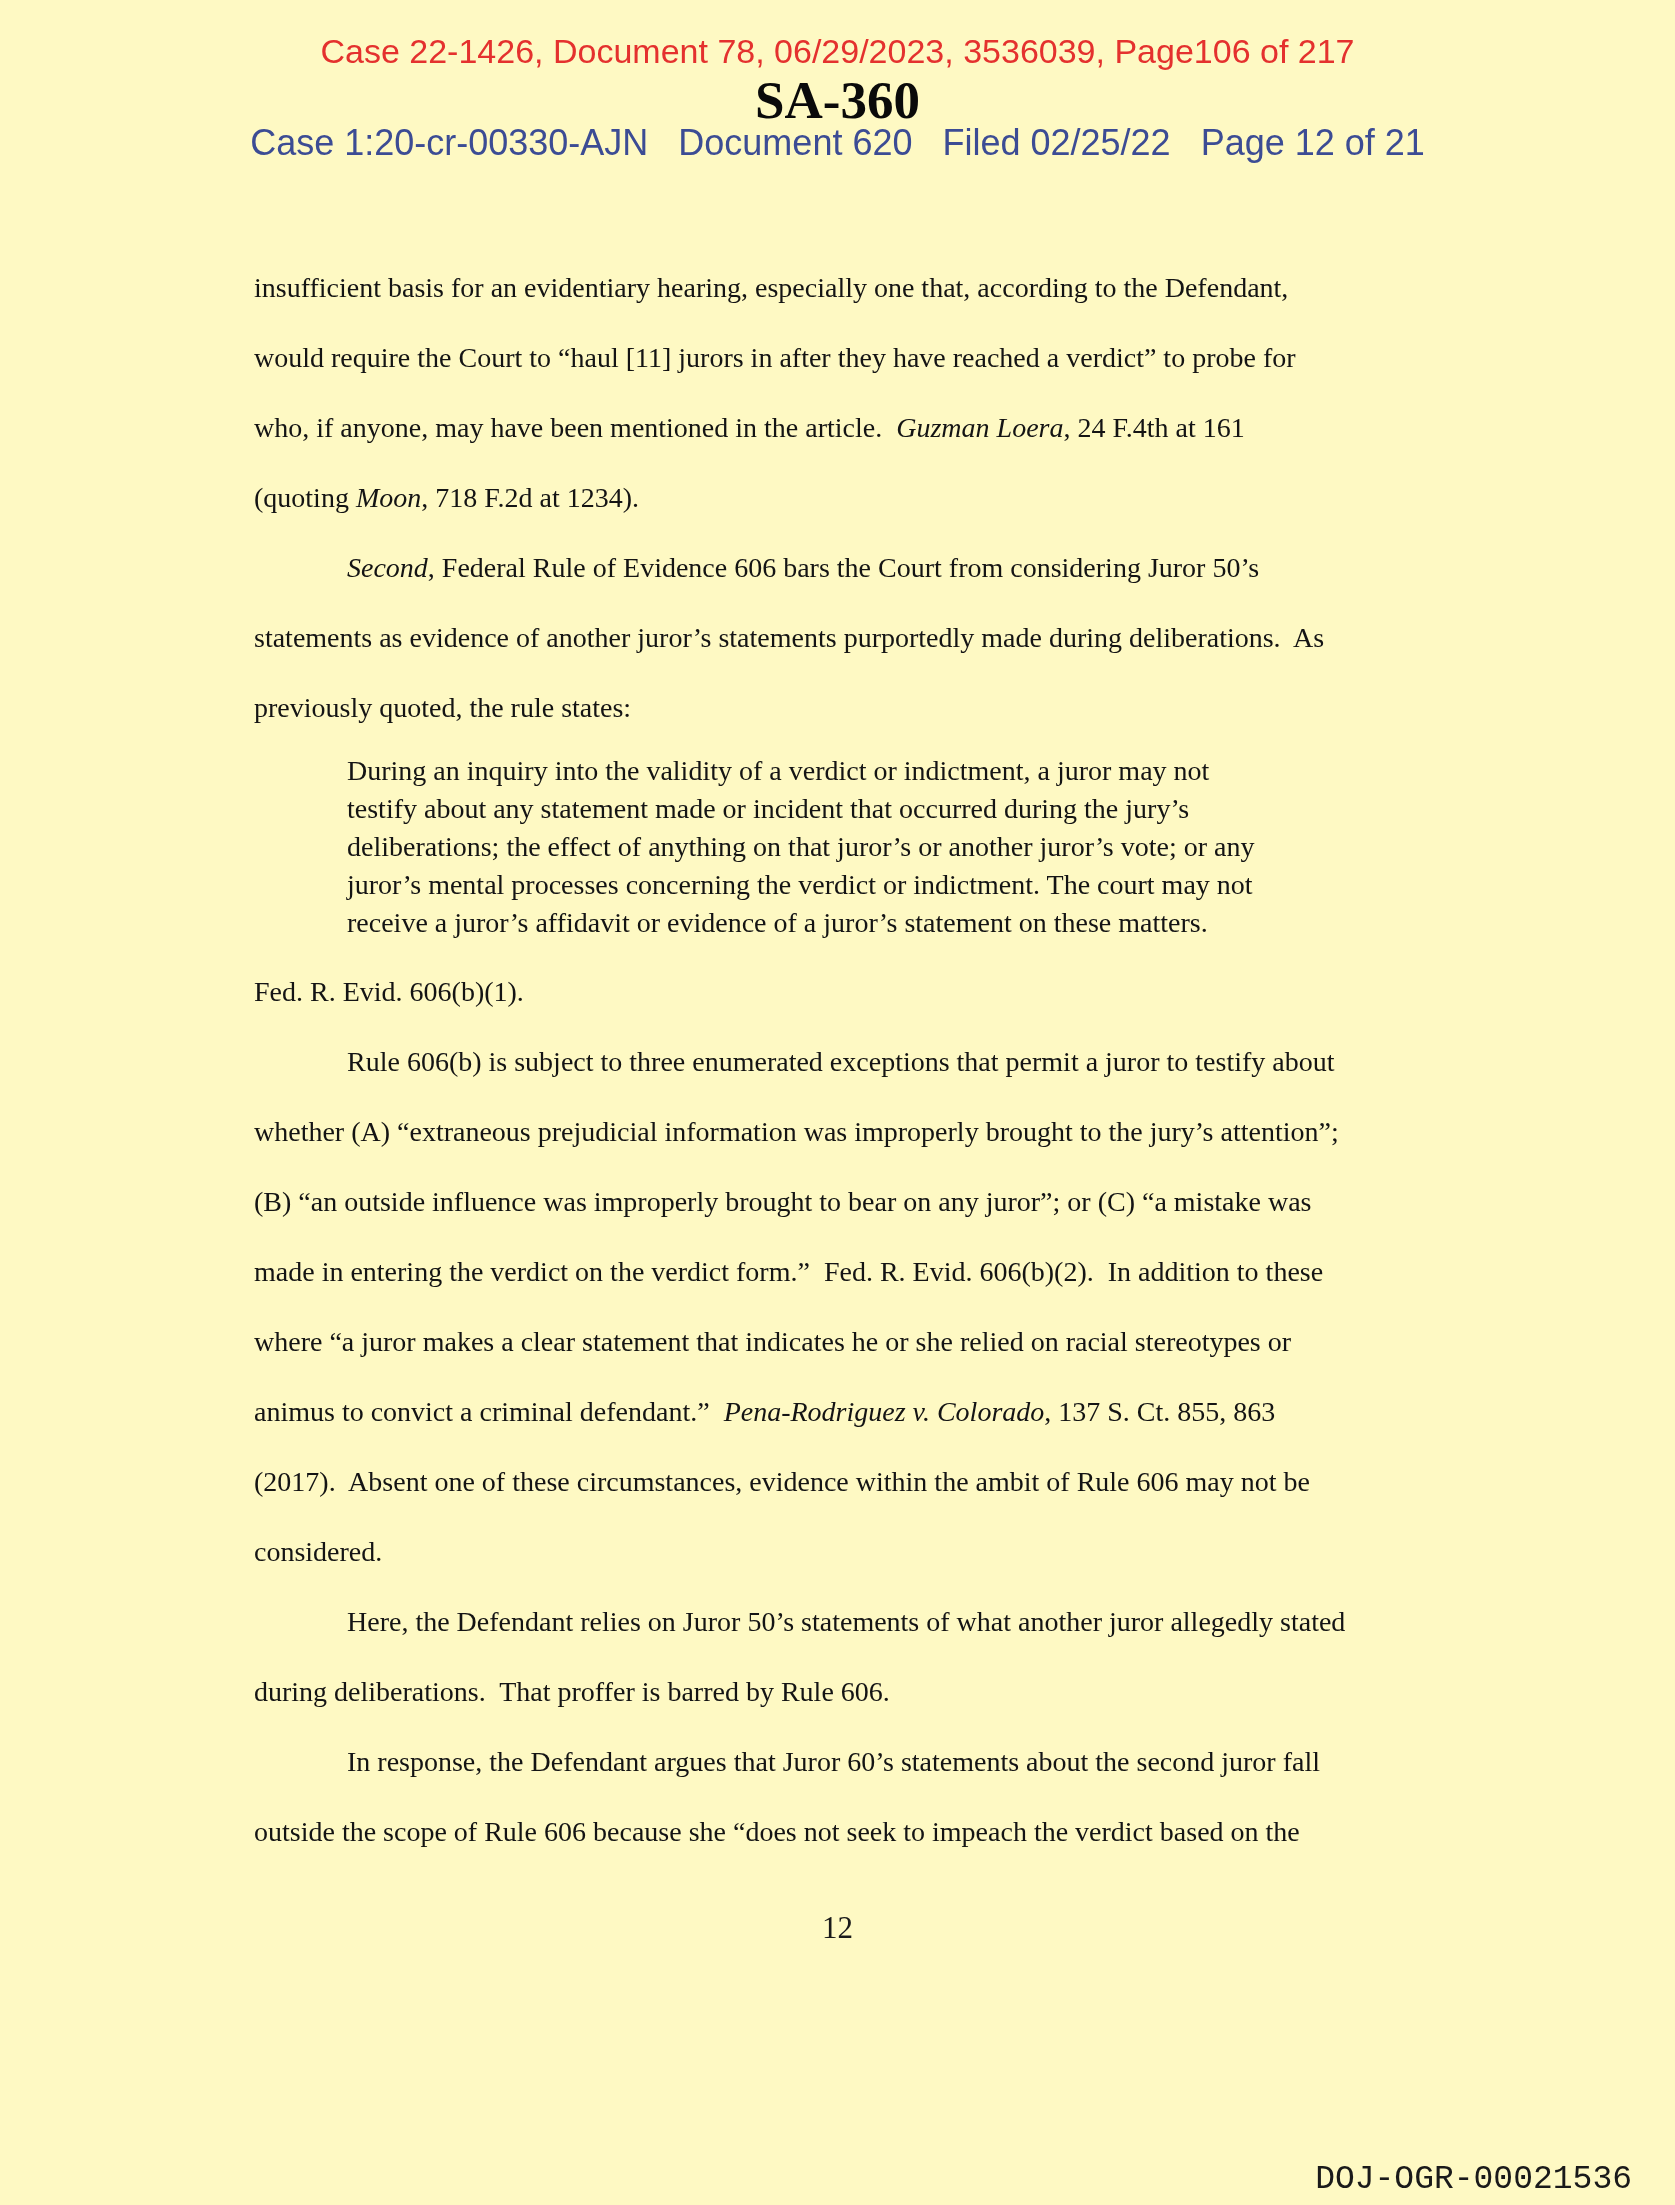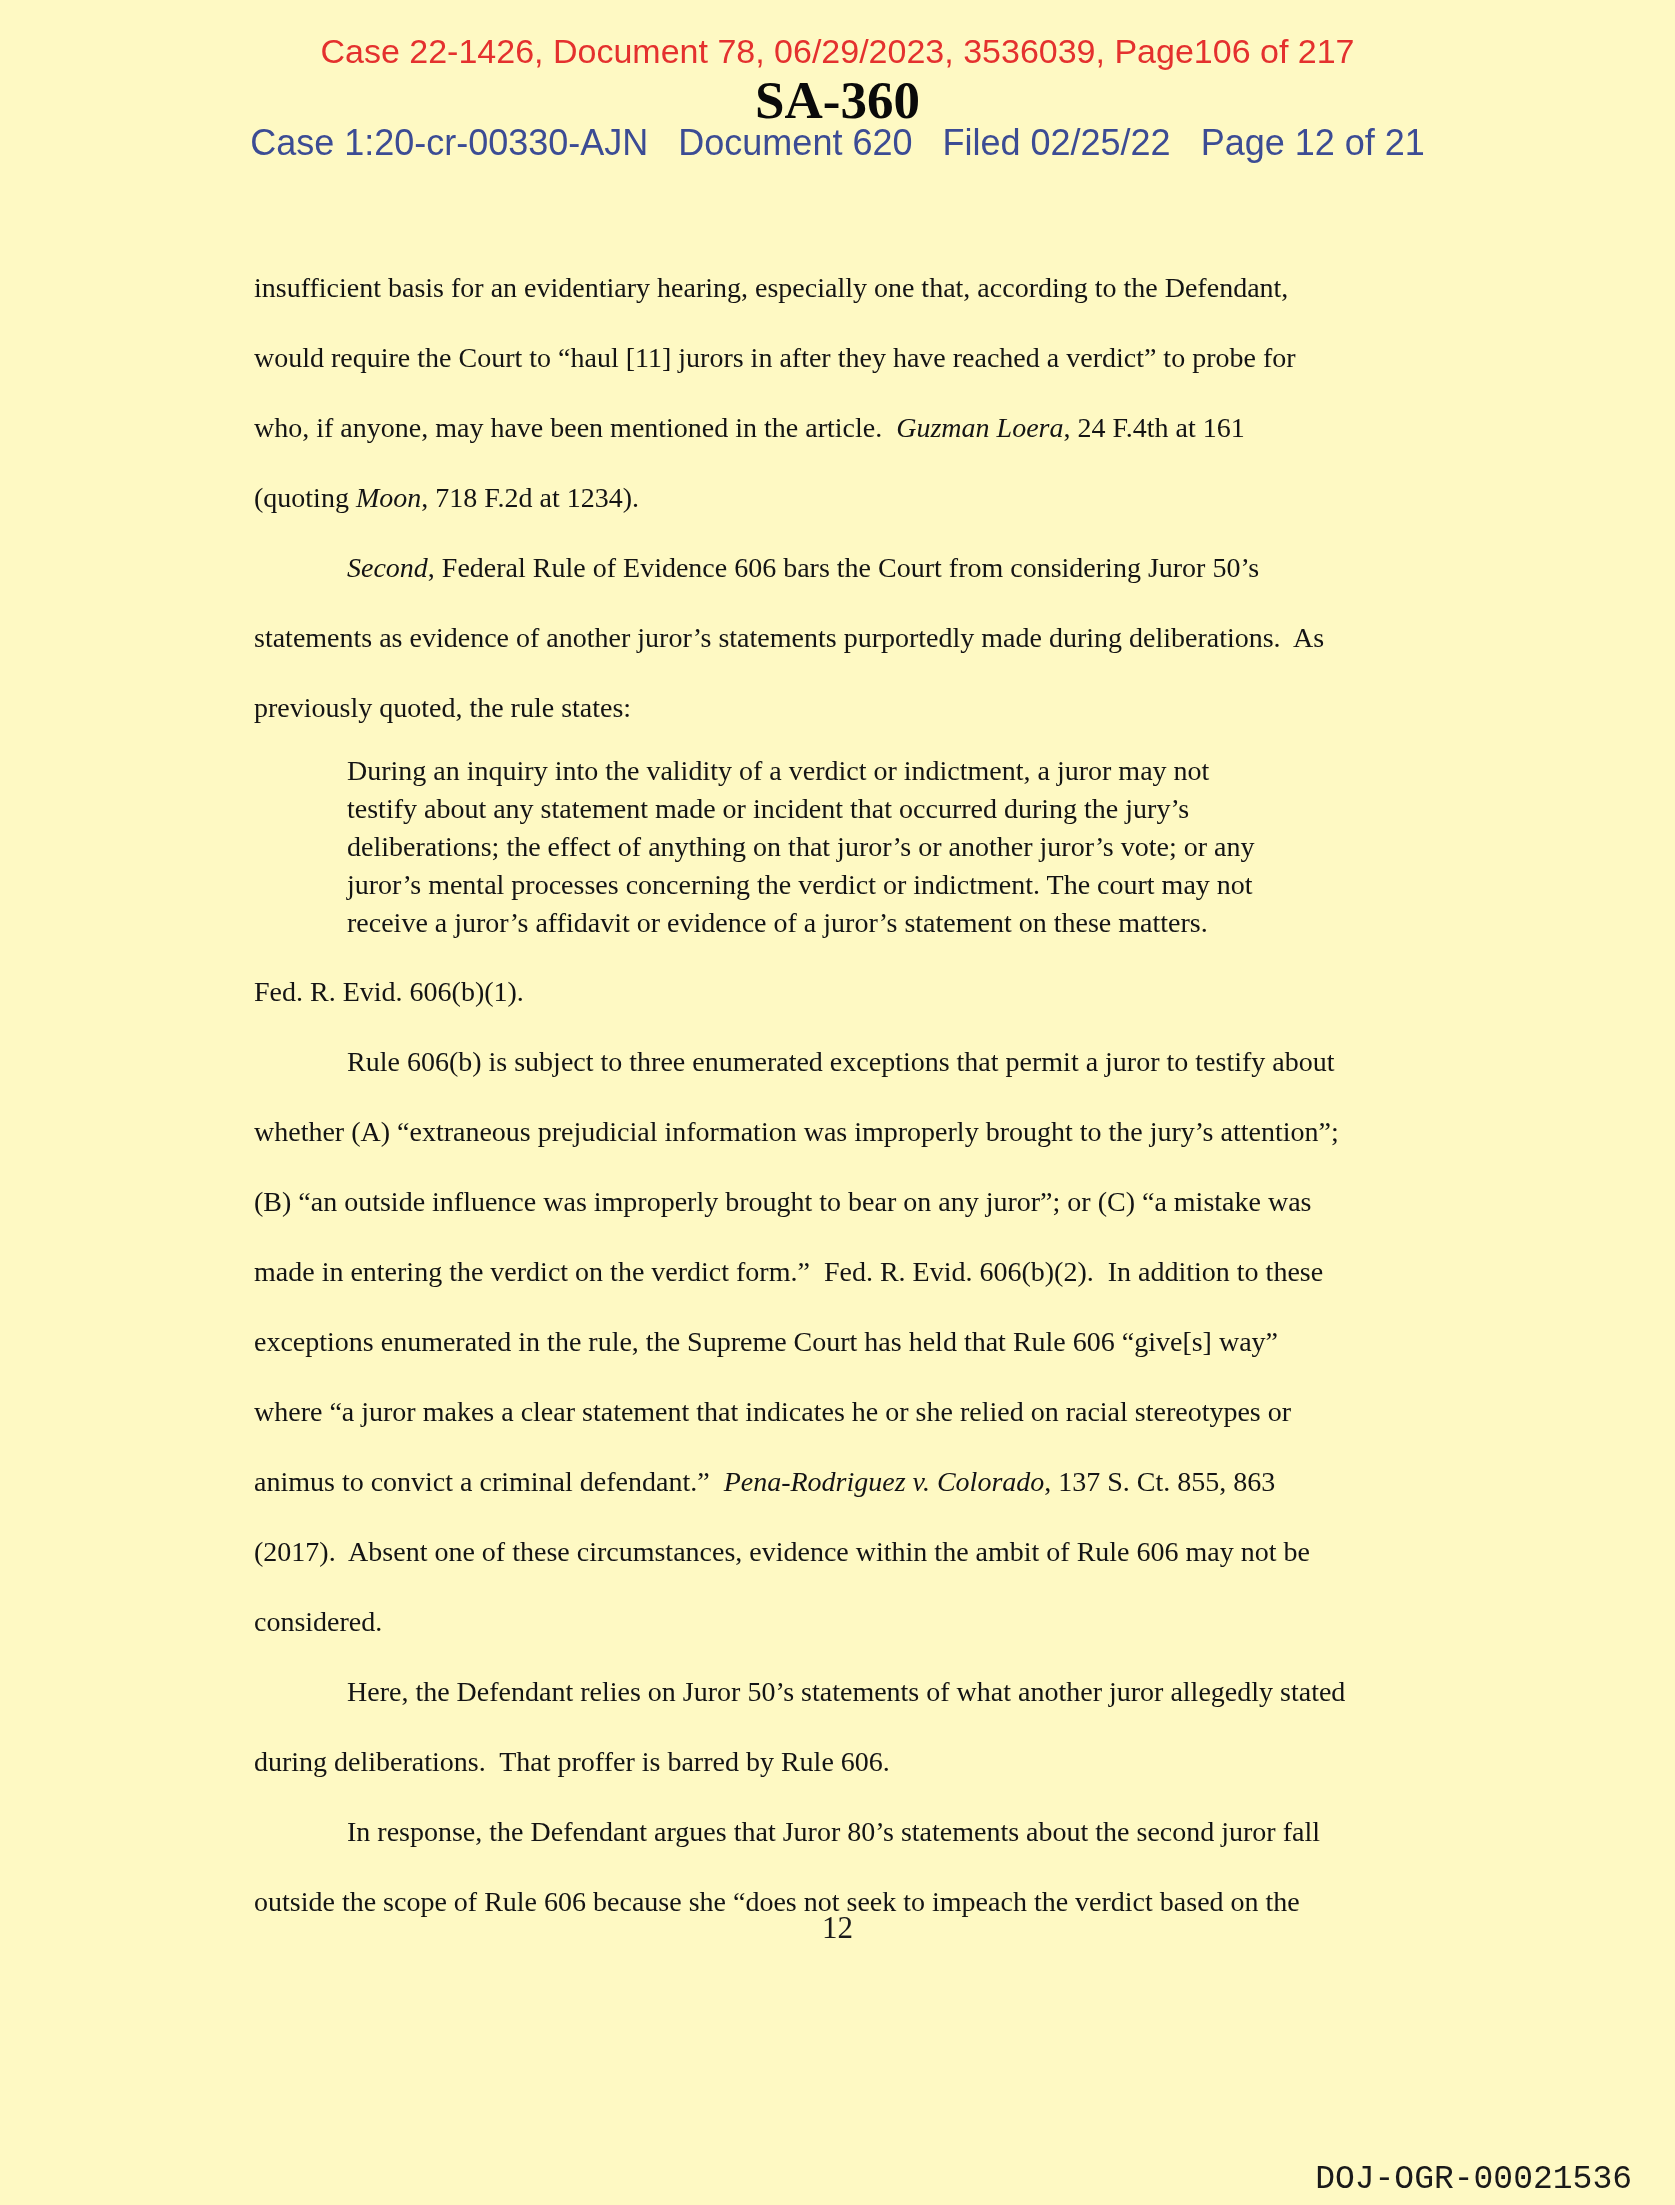--- a/index.html
+++ b/index.html
@@ -126,31 +126,30 @@
         <div class="line"><span class="">receive a juror’s affidavit or evidence of a juror’s statement on these matters.</span></div>
       </div>
       <div class="citation">
         <div class="line"><span class="">Fed. R. Evid. 606(b)(1).</span></div>
       </div>
       <div class="paragraph indent">
         <div class="line"><span class="">Rule 606(b) is subject to three enumerated exceptions that permit a juror to testify about</span></div>
         <div class="line"><span class="">whether (A) “extraneous prejudicial information was improperly brought to the jury’s attention”;</span></div>
         <div class="line"><span class="">(B) “an outside influence was improperly brought to bear on any juror”; or (C) “a mistake was</span></div>
         <div class="line"><span class="">made in entering the verdict on the verdict form.”  Fed. R. Evid. 606(b)(2).  In addition to these</span></div>
-        <div class="line"><span class="">exceptions enumerated in the rule, the Supreme Court has held that Rule 606 “give[s] way”</span></div>
         <div class="line"><span class="">where “a juror makes a clear statement that indicates he or she relied on racial stereotypes or</span></div>
         <div class="line"><span class="">animus to convict a criminal defendant.”  </span><span class="it">Pena-Rodriguez v. Colorado</span><span class="">, 137 S. Ct. 855, 863</span></div>
         <div class="line"><span class="">(2017).  Absent one of these circumstances, evidence within the ambit of Rule 606 may not be</span></div>
         <div class="line"><span class="">considered.</span></div>
       </div>
       <div class="paragraph indent">
         <div class="line"><span class="">Here, the Defendant relies on Juror 50’s statements of what another juror allegedly stated</span></div>
         <div class="line"><span class="">during deliberations.  That proffer is barred by Rule 606.</span></div>
       </div>
       <div class="paragraph indent">
-        <div class="line"><span class="">In response, the Defendant argues that Juror 80’s statements about the second juror fall</span></div>
+        <div class="line"><span class="">In response, the Defendant argues that Juror 60’s statements about the second juror fall</span></div>
         <div class="line"><span class="">outside the scope of Rule 606 because she “does not seek to impeach the verdict based on the</span></div>
       </div>
     </div>
   <div class="page-number">12</div>
   <div class="bates">DOJ-OGR-00021536</div>
 </div>
 
 
 </body></html>

